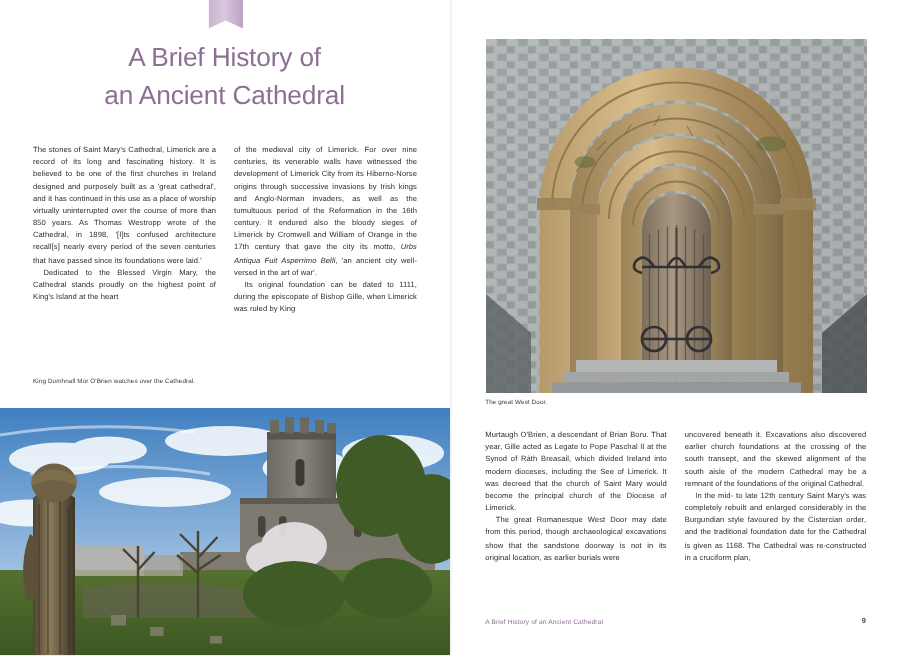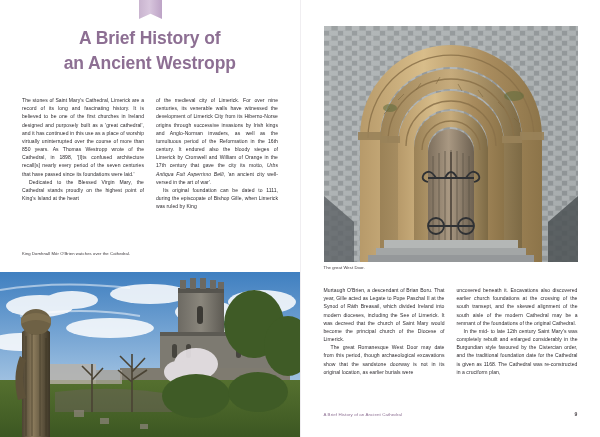--- a/index.html
+++ b/index.html
@@ -21,21 +21,21 @@
     background:linear-gradient(90deg,#c9b4cf 0%,#d8c6dd 45%,#bda3c6 100%);
     clip-path:polygon(0 0,100% 0,100% 100%,50% 72%,0 100%);
   }
 
   
   .title{
     position:absolute;left:0;right:0;top:26px;
     text-align:center;
     color:#8d6f93;
     font-size:17.5px;
-    font-weight:bold;
+    font-weight:normal;
     line-height:1.42;
     letter-spacing:-0.1px;
   }
   .title .l2{display:block;}
 
   
   .cols{position:absolute;display:flex;}
   .cols-top{left:22px;top:96px;width:256px;gap:12px;}
   .col{width:122px;}
   .col p{
@@ -92,21 +92,21 @@
 <body>
 
 <div class="spread">
 
   <div class="page page-left">
 
     <div class="ribbon"></div>
 
     <div class="title">
       <span>A Brief History of</span>
-      <span class="l2">an Ancient Westropp</span>
+      <span class="l2">an Ancient Cathedral</span>
     </div>
 
     <div class="cols cols-top">
       <div class="col">
         <p>The stones of Saint Mary's Cathedral, Limerick are a record of its long and fascinating history. It is believed to be one of the first churches in Ireland designed and purposely built as a 'great cathedral', and it has continued in this use as a place of worship virtually uninterrupted over the course of more than 850 years. As Thomas Westropp wrote of the Cathedral, in 1898, '[I]ts confused architecture recall[s] nearly every period of the seven centuries that have passed since its foundations were laid.'</p>
         <p class="indent">Dedicated to the Blessed Virgin Mary, the Cathedral stands proudly on the highest point of King's Island at the heart</p>
       </div>
       <div class="col">
         <p><span>of the medieval city of Limerick. For over nine centuries, its venerable walls have witnessed the development of Limerick City from its Hiberno-Norse origins through successive invasions by Irish kings and Anglo-Norman invaders, as well as the tumultuous period of the Reformation in the 16th century. It endured also the bloody sieges of Limerick by Cromwell and William of Orange in the 17th century that gave the city its motto, </span><em>Urbs Antiqua Fuit Asperrimo Belli</em><span>, 'an ancient city well-versed in the art of war'.</span></p>
         <p class="indent">Its original foundation can be dated to 1111, during the episcopate of Bishop Gille, when Limerick was ruled by King</p>

